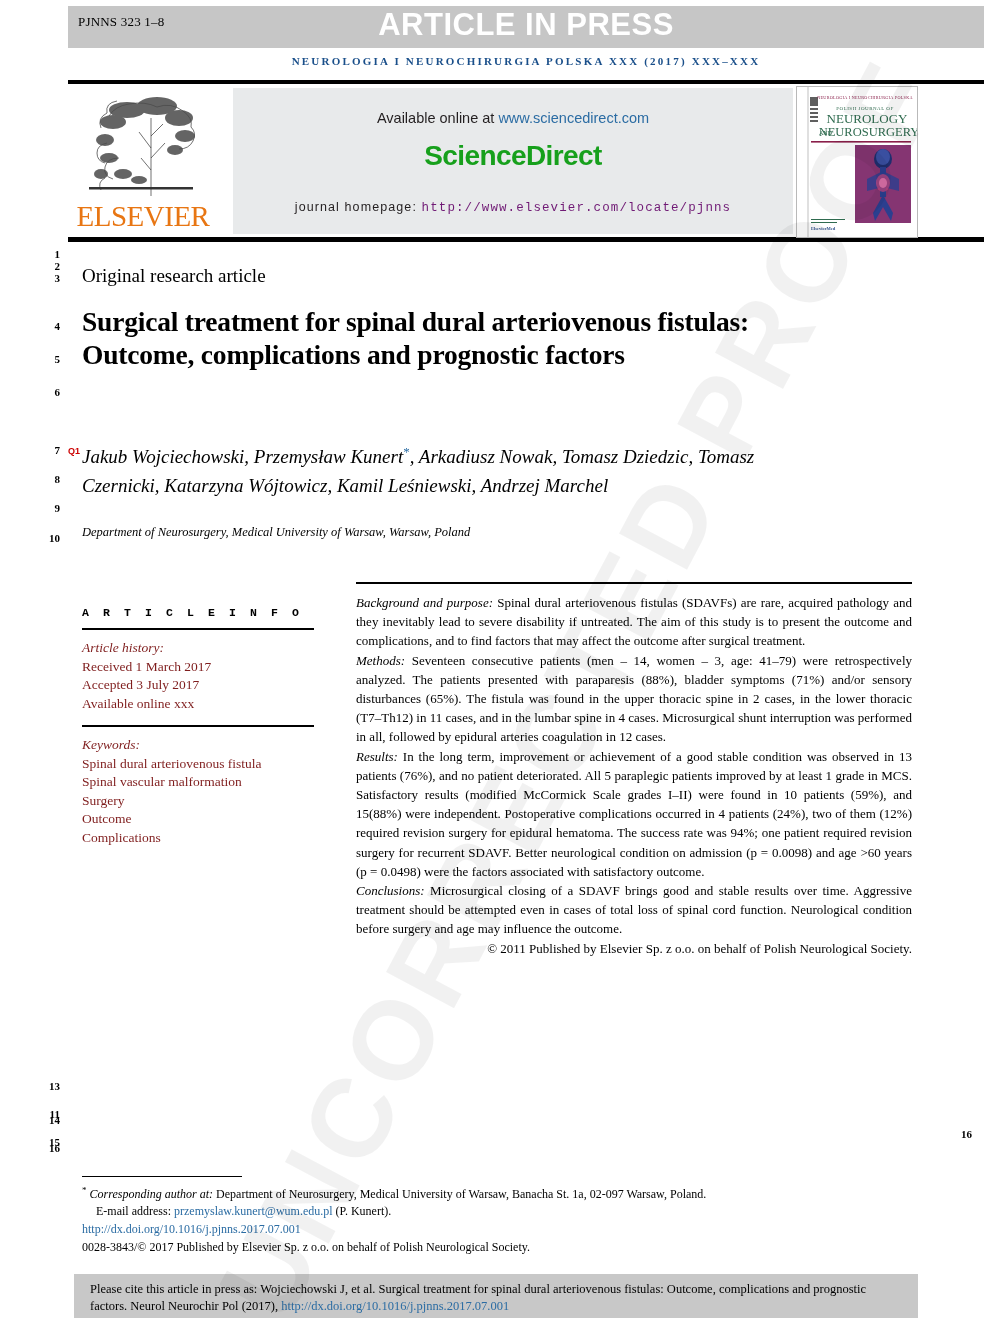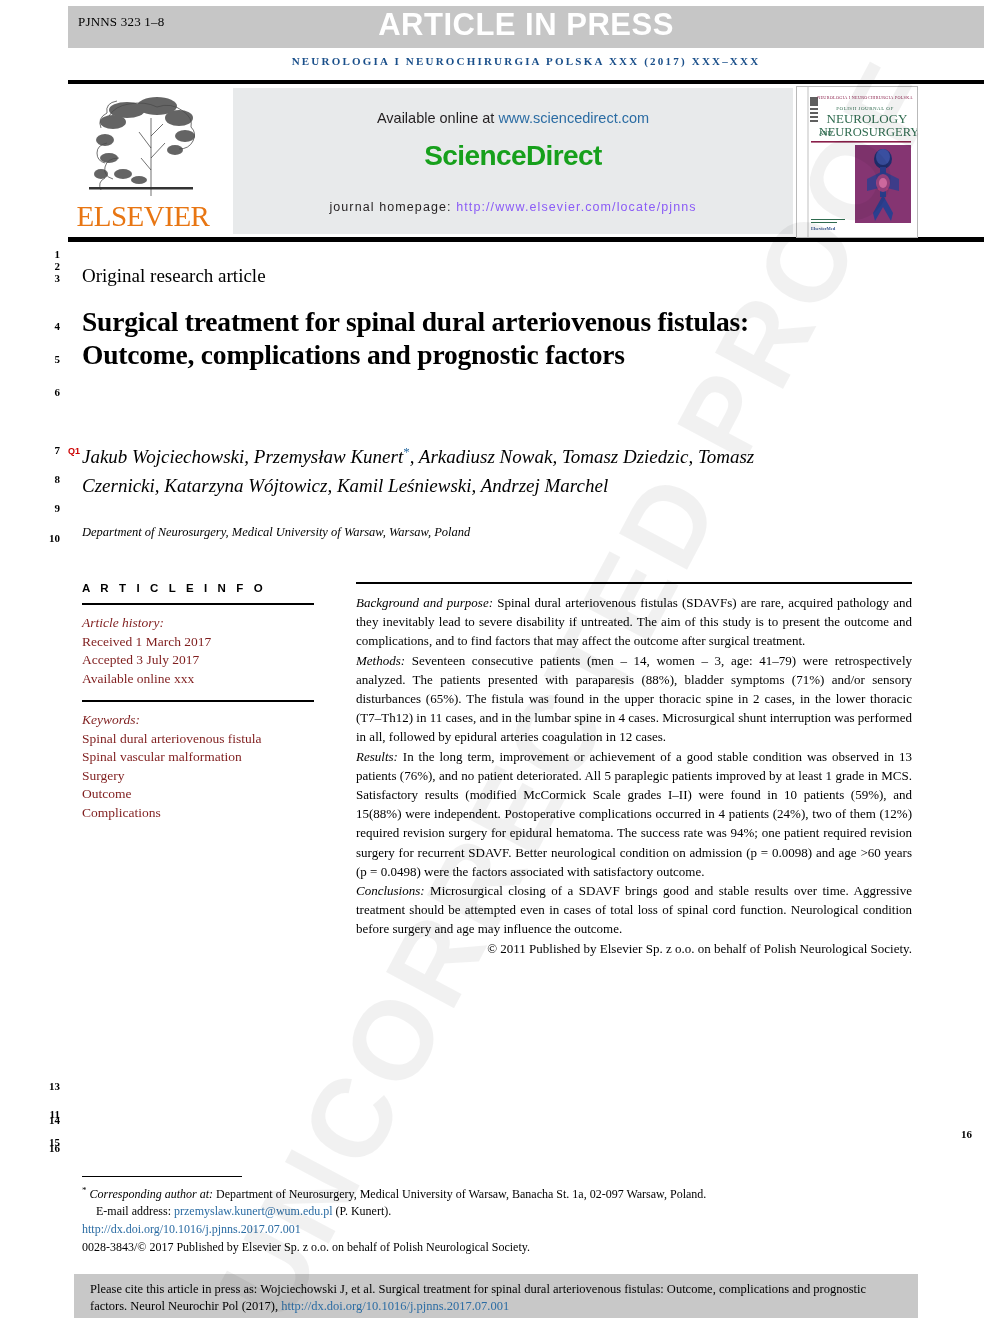--- a/index.html
+++ b/index.html
@@ -156,21 +156,21 @@
   }
   .sd-home {
     position: absolute;
     top: 112px; left: 0; right: 0;
     text-align: center;
     font-family: "Liberation Sans", sans-serif;
     font-size: 12.5px;
     letter-spacing: 1.1px;
     color: #231f20;
   }
-  .sd-home .lnk { color: #8b5cf6; }
+  .sd-home .lnk { color: #701a75; font-family: Liberation Mono, monospace; }
 
   .cover-thumb {
     position: absolute;
     left: 728px;
     top: 6px;
     width: 120px;
     height: 150px;
     border: 1px solid #b9b9b9;
     background: #c4b5fd;
     overflow: hidden;
@@ -253,26 +253,27 @@
     top: 582px;
     width: 232px;
   }
   .abs-col {
     position: absolute;
     left: 356px;
     top: 582px;
     width: 556px;
   }
   .sec-head {
-    font-family: Liberation Sans, sans-serif;
+    font-family: Liberation Mono, monospace;
     font-size: 11.5px;
     font-weight: 700;
     letter-spacing: 3.6px;
     color: #000;
     margin-bottom: 9px;
+    margin-top: 24px;
   }
   .sec-rule {
     height: 2px;
     background: #000;
     margin-bottom: 9px;
   }
   .info-block {
     font-family: "Liberation Serif", serif;
     font-size: 13.5px;
     line-height: 18.5px;

